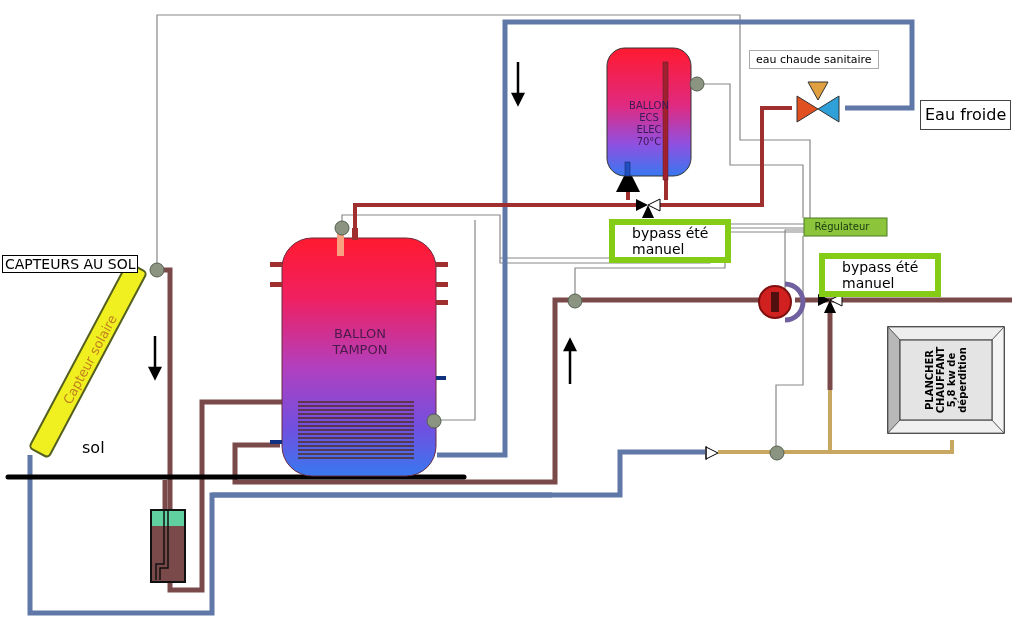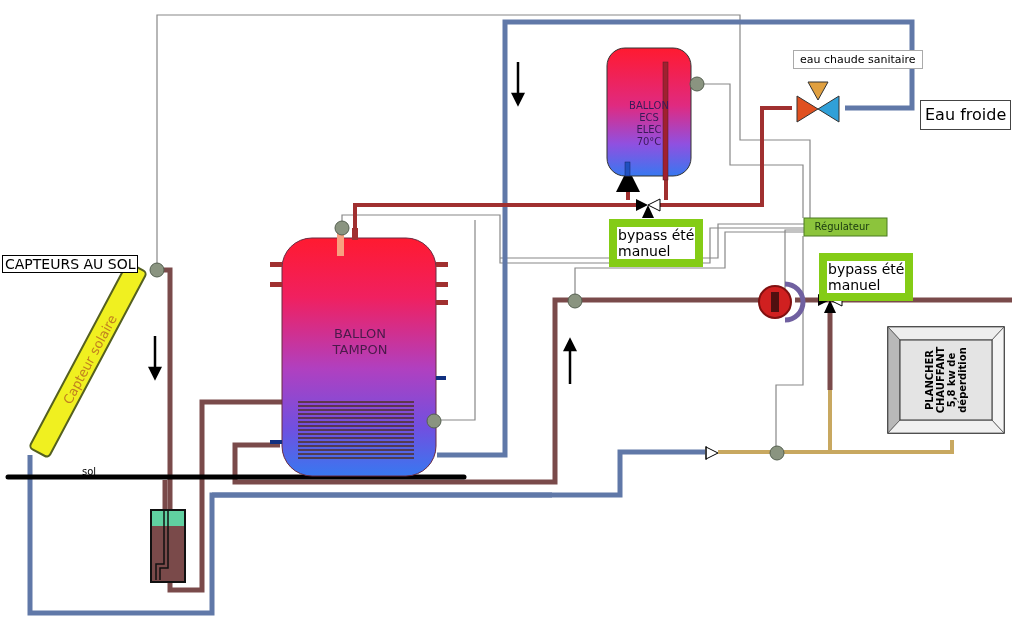--- a/index.html
+++ b/index.html
@@ -1,20 +1,20 @@
 <!DOCTYPE html>
 <html><head>
 <meta charset="utf-8">
 <style>
   html, body { margin:0; padding:0; background:#ffffff; }
   body { width:1024px; height:640px; overflow:hidden; position:relative; font-family:"DejaVu Sans", sans-serif; }
   #scene { position:absolute; left:0; top:0; width:1024px; height:640px; }
   .lbl { position:absolute; color:#000; white-space:nowrap; }
-  .boxed { border:8px solid #84cc16; background:#fff; padding:0 1px; }
-  .thinbox { border:1px solid #aaa; background:#fff; padding:2px 6px;margin-left:44px; }
+  .boxed { border:6px solid #84cc16; background:#fff; padding:0 17px; }
+  .thinbox { border:1px solid #aaa; background:#fff; padding:2px 6px; }
 </style>
 </head>
 <body>
 
 <svg id="scene" viewBox="0 0 1024 640" xmlns="http://www.w3.org/2000/svg">
   <defs>
     <linearGradient id="tankGrad" x1="0" y1="0" x2="0" y2="1">
       <stop offset="0" stop-color="#ff1a30"></stop>
       <stop offset="0.25" stop-color="#f02060"></stop>
       <stop offset="0.55" stop-color="#b040c0"></stop>
@@ -179,21 +179,21 @@
     <rect x="900" y="340" width="92" height="80" fill="#e4e4e4" stroke="#333" stroke-width="1"></rect>
   </g>
 
   <rect x="804" y="218" width="83" height="18" fill="#8cc43c" stroke="#4a7a20" stroke-width="1"></rect>
 </svg>
 
 <div class="lbl boxed" style="left:2px;top:255px;font-size:14px;line-height:16px;padding:0 2px;border-width:1px;border-color:#000;">CAPTEURS AU SOL</div>
 
 <div class="lbl" style="left:35px;top:352px;font-size:13px;color:#c08020;transform:rotate(-62deg);transform-origin:center;width:110px;text-align:center;">Capteur solaire</div>
 
-<div class="lbl" style="left:82px;top:466px;font-size:10px;">sol</div>
+<div class="lbl" style="left:82px;top:438px;font-size:16px;">sol</div>
 
 <div class="lbl" style="left:320px;top:326px;font-size:13px;line-height:16px;color:#4a1a4a;text-align:center;width:80px;">
   <div>BALLON</div>
   <div>TAMPON</div>
 </div>
 
 <div class="lbl" style="left:619px;top:100px;font-size:10px;line-height:12px;color:#3a1a5a;text-align:center;width:60px;">
   <div>BALLON</div>
   <div>ECS</div>
   <div>ELEC</div>

